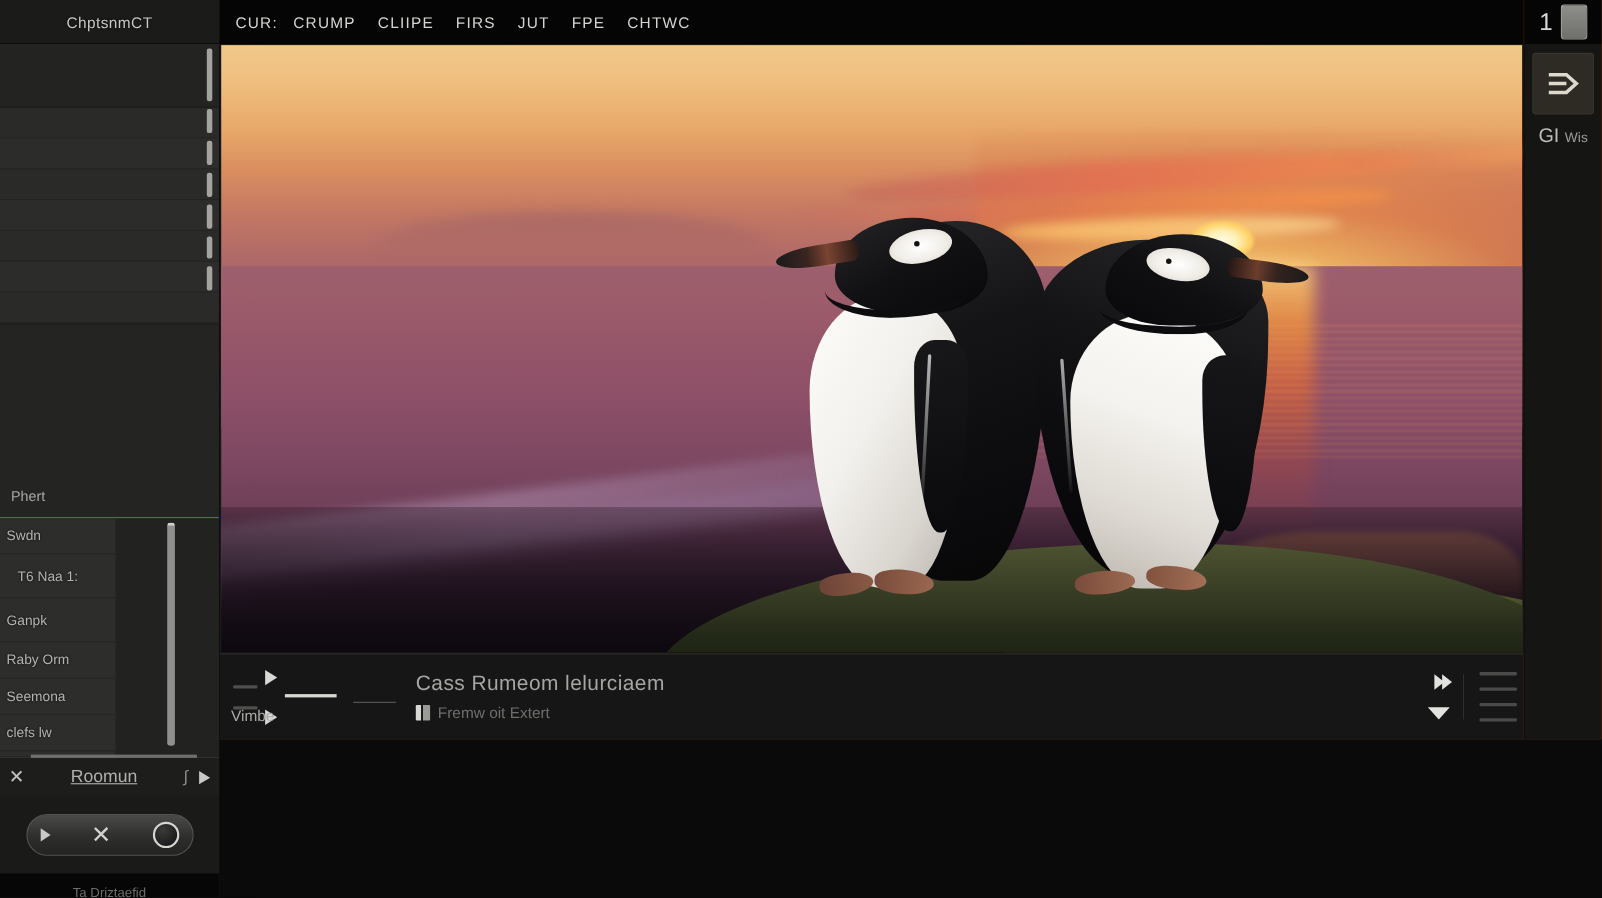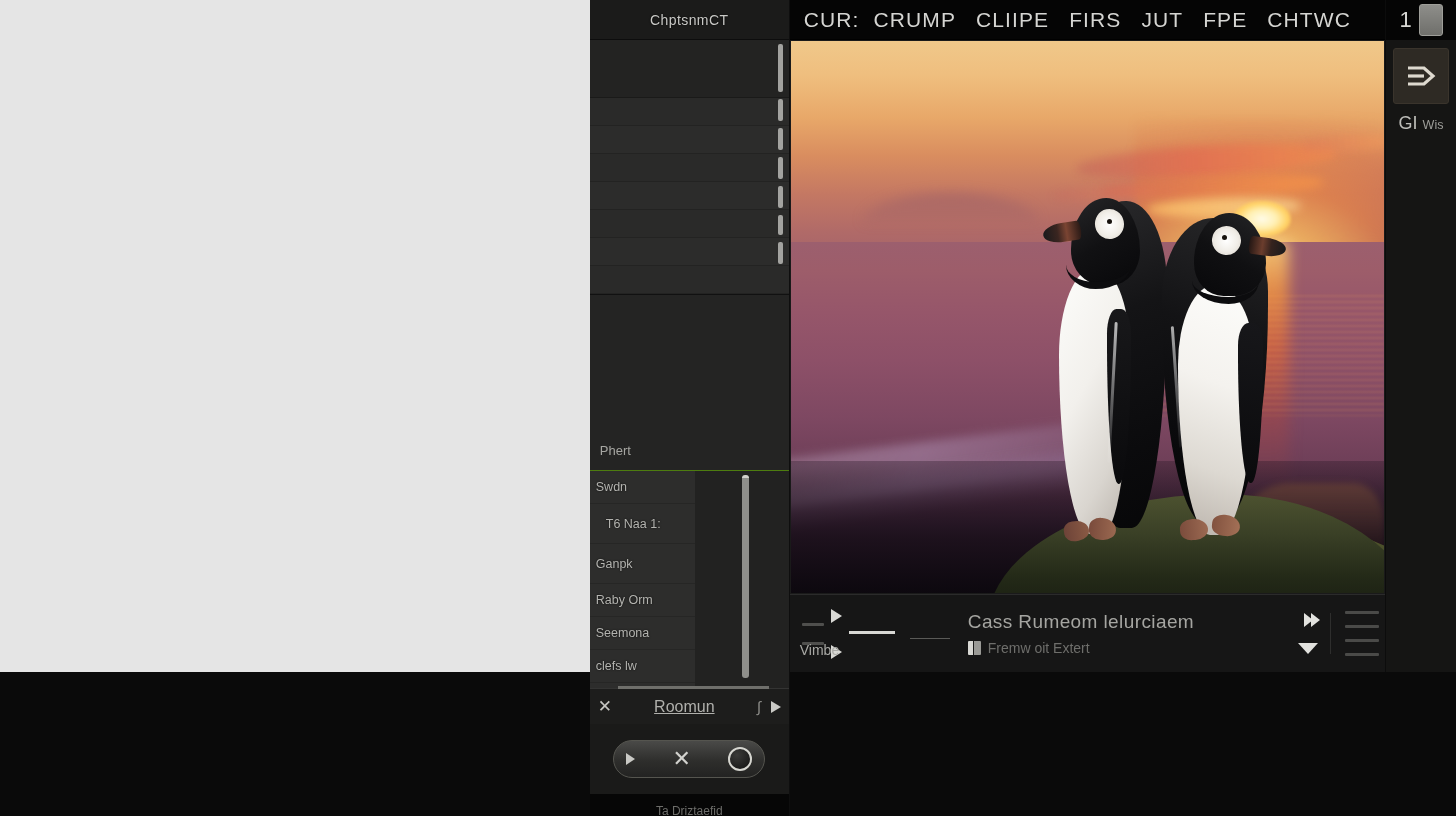--- a/index.html
+++ b/index.html
@@ -6,21 +6,21 @@
   html,body {
     width:1456px; height:816px;
     background:#0a0a0a; overflow:hidden;
     font-family:"Liberation Sans", sans-serif;
     -webkit-font-smoothing:antialiased;
   }
 
   
   .app {
     position:relative; width:1456px; height:672px;
-    background:#e5e5e5; display:flex; flex-direction:column;align-items:flex-end;
+    background:#c2410c; display:flex; flex-direction:column;
   }
   .body-row { display:flex; flex:1 1 auto; min-height:0; }
 
   
   .sidebar {
     width:200px; flex:0 0 200px; height:816px;
     background:#242423; position:relative;
     display:flex; flex-direction:column;
     border-right:1px solid #0e0e0e;
   }
@@ -120,21 +120,21 @@
   
   .center { flex:1 1 auto; display:flex; flex-direction:column; min-width:0; }
 
   .menubar {
     height:40px; flex:0 0 40px; background:#050505;
     display:flex; align-items:center; padding:0 14px;
     border-bottom:1px solid #000;
     position:relative;
   }
   .menu-item {
-    color:#d5d5d2; font-size:21px; letter-spacing:1.1px;
+    color:#d5d5d2; font-size:14px; letter-spacing:1.1px;
     margin-right:20px; white-space:nowrap;
   }
   .menu-item:first-child { margin-right:14px; }
 
   
   .viewer {
     flex:1 1 auto; position:relative; overflow:hidden;
     background:#000; border:1px solid #1a1a1a;
     margin:0 0 0 0;
   }

